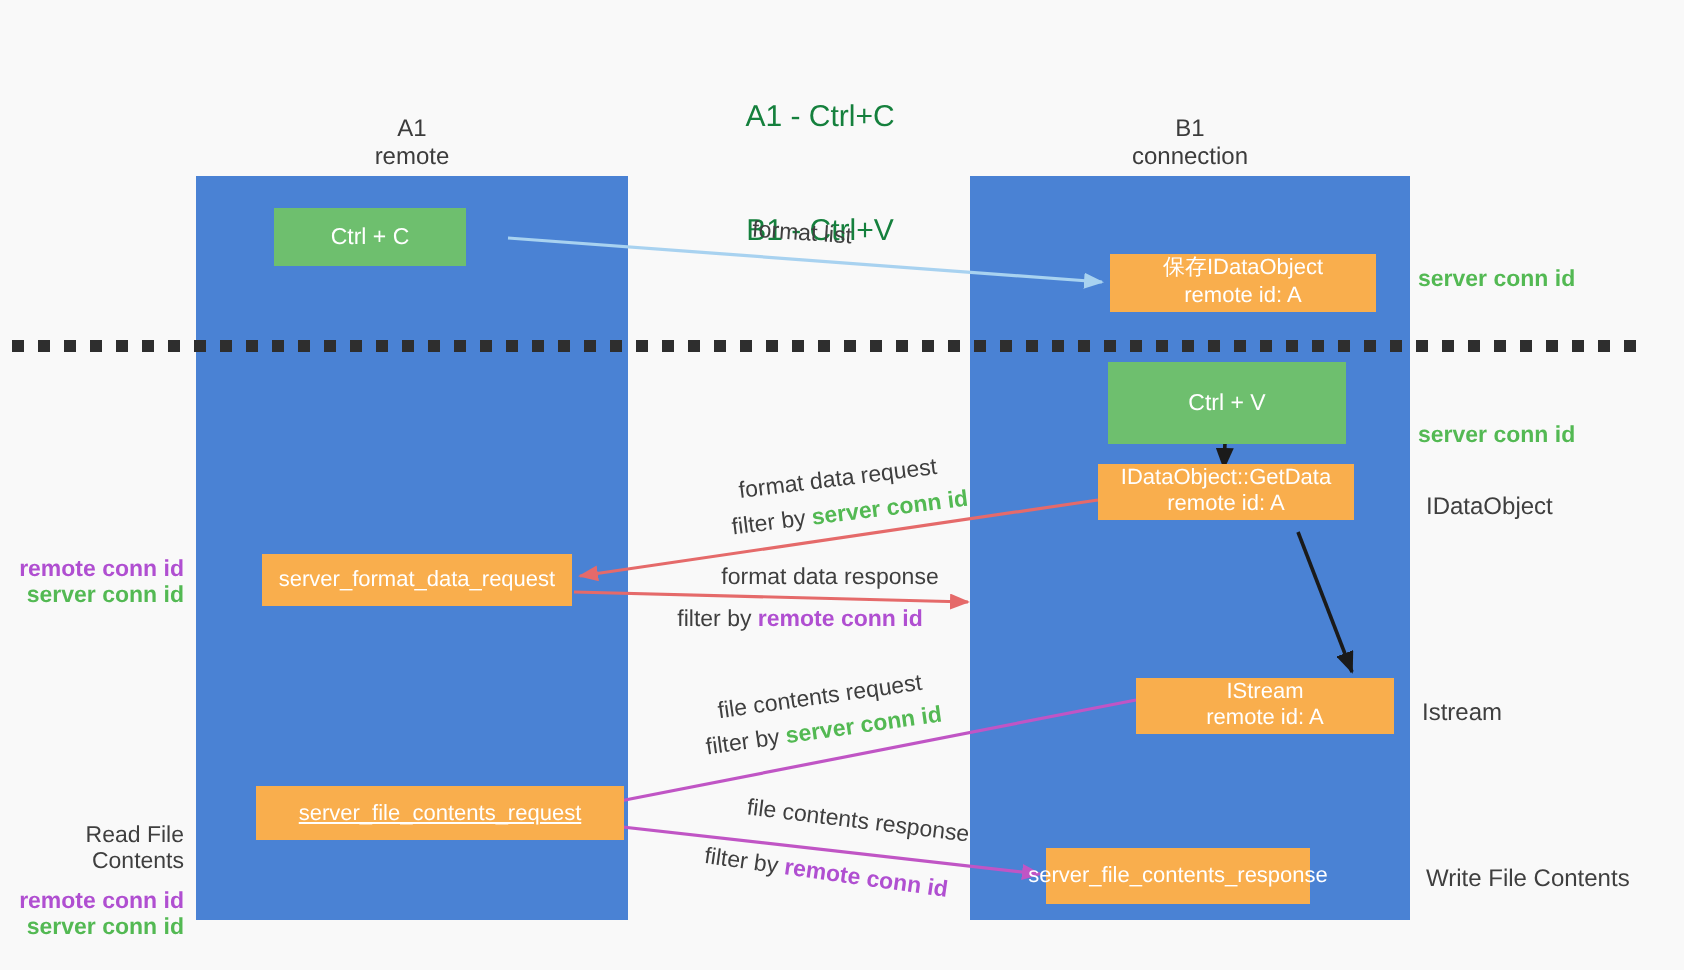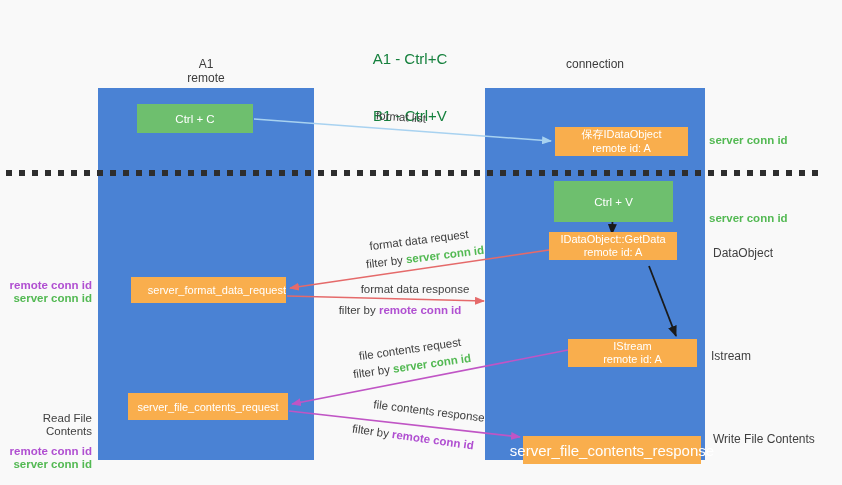--- a/index.html
+++ b/index.html
@@ -94,20 +94,21 @@
   <div class="title">
     <div>A1 - Ctrl+C</div>
     <div>B1 - Ctrl+V</div>
   </div>
 
   <div class="lane-header" style="left:98px; top:57px; width:216px;">
     <div>A1</div>
     <div>remote</div>
   </div>
   <div class="lane-header" style="left:485px; top:57px; width:220px;">
+    <div>B1</div>
     <div>connection</div>
   </div>
 
   <div class="lane" style="left:98px; top:88px; width:216px; height:372px;"></div>
   <div class="lane" style="left:485px; top:88px; width:220px; height:372px;"></div>
 
   <div class="dotted"></div>
 
   <svg class="arrows" viewBox="0 0 842 485">
     <defs>
@@ -126,53 +127,53 @@
     </defs>
     <line x1="254" y1="119" x2="551" y2="141" stroke="#a8d2f0" stroke-width="1.6" marker-end="url(#ah-blue)"></line>
     <line x1="613" y1="208" x2="612" y2="234" stroke="#1a1a1a" stroke-width="1.8" marker-end="url(#ah-black)"></line>
     <line x1="649" y1="266" x2="676" y2="336" stroke="#1a1a1a" stroke-width="1.8" marker-end="url(#ah-black)"></line>
     <line x1="549" y1="250" x2="290" y2="288" stroke="#e56a6a" stroke-width="1.6" marker-end="url(#ah-red)"></line>
     <line x1="287" y1="296" x2="484" y2="301" stroke="#e56a6a" stroke-width="1.6" marker-end="url(#ah-red)"></line>
     <line x1="568" y1="350" x2="292" y2="404" stroke="#c055c5" stroke-width="1.6" marker-end="url(#ah-magenta)"></line>
     <line x1="289" y1="411" x2="520" y2="437" stroke="#c055c5" stroke-width="1.6" marker-end="url(#ah-magenta)"></line>
   </svg>
 
-  <div class="node green" style="left:137px; top:104px; width:116px; height:29px;">
+  <div class="node green" style="left:137px; top:104px; width:96px; height:29px;">
     <div>Ctrl + C</div>
   </div>
 
   <div class="node orange two-line" style="left:555px; top:127px; width:133px; height:29px;">
     <div>保存IDataObject</div>
     <div>remote id: A</div>
   </div>
 
   <div class="node green" style="left:554px; top:181px; width:119px; height:41px;">
     <div>Ctrl + V</div>
   </div>
 
   <div class="node orange two-line" style="left:549px; top:232px; width:128px; height:28px;">
     <div>IDataObject::GetData</div>
     <div>remote id: A</div>
   </div>
 
-  <div class="node orange" style="left:131px; top:277px; width:155px; height:26px; font-size:11px;align-items:flex-end;">
+  <div class="node orange" style="left:131px; top:277px; width:155px; height:26px; font-size:11px;">
     <div>server_format_data_request</div>
   </div>
 
 
   <div class="node orange two-line" style="left:568px; top:339px; width:129px; height:28px;">
     <div>IStream</div>
     <div>remote id: A</div>
   </div>
 
-  <div class="node orange" style="left:128px; top:393px; width:160px; height:27px; font-size:11px;">
+  <div class="node orange" style="left:128px; top:393px; width:184px; height:27px; font-size:11px;text-decoration:underline;">
     <div>server_file_contents_request</div>
   </div>
 
-  <div class="node orange" style="left:523px; top:424px; width:178px; height:28px; font-size:15px;margin-top:12px;">
+  <div class="node orange" style="left:523px; top:424px; width:132px; height:28px; font-size:11px;">
     <div>server_file_contents_response</div>
   </div>
 
   <div class="flabel" style="left:401px; top:117px; --r:4deg;">format list</div>
 
   <div class="flabel" style="left:419px; top:240px; --r:-7deg;">format data request</div>
   <div class="flabel" style="left:425px; top:257px; --r:-7deg;">
     <span>filter by </span><span class="green-id">server conn id</span>
   </div>
 
@@ -186,21 +187,21 @@
     <span>filter by </span><span class="green-id">server conn id</span>
   </div>
 
   <div class="flabel" style="left:429px; top:411px; --r:7deg;">file contents response</div>
   <div class="flabel" style="left:413px; top:437px; --r:8deg;">
     <span>filter by </span><span class="purple-id">remote conn id</span>
   </div>
 
   <div class="side-label green" style="left:709px; top:134px;">server conn id</div>
   <div class="side-label green" style="left:709px; top:212px;">server conn id</div>
-  <div class="side-label" style="left:713px; top:246px;">DataObject</div>
+  <div class="side-label" style="left:713px; top:246px;">IDataObject</div>
   <div class="side-label" style="left:711px; top:349px;">Istream</div>
   <div class="side-label" style="left:713px; top:432px;">Write File Contents</div>
 
   <div class="left-group" style="top:279px;">
     <div class="purple">remote conn id</div>
     <div class="green">server conn id</div>
   </div>
 
   <div class="left-group" style="top:394px;margin-top:18px;">
     <div class="dark gap-below">Read File Contents</div>

